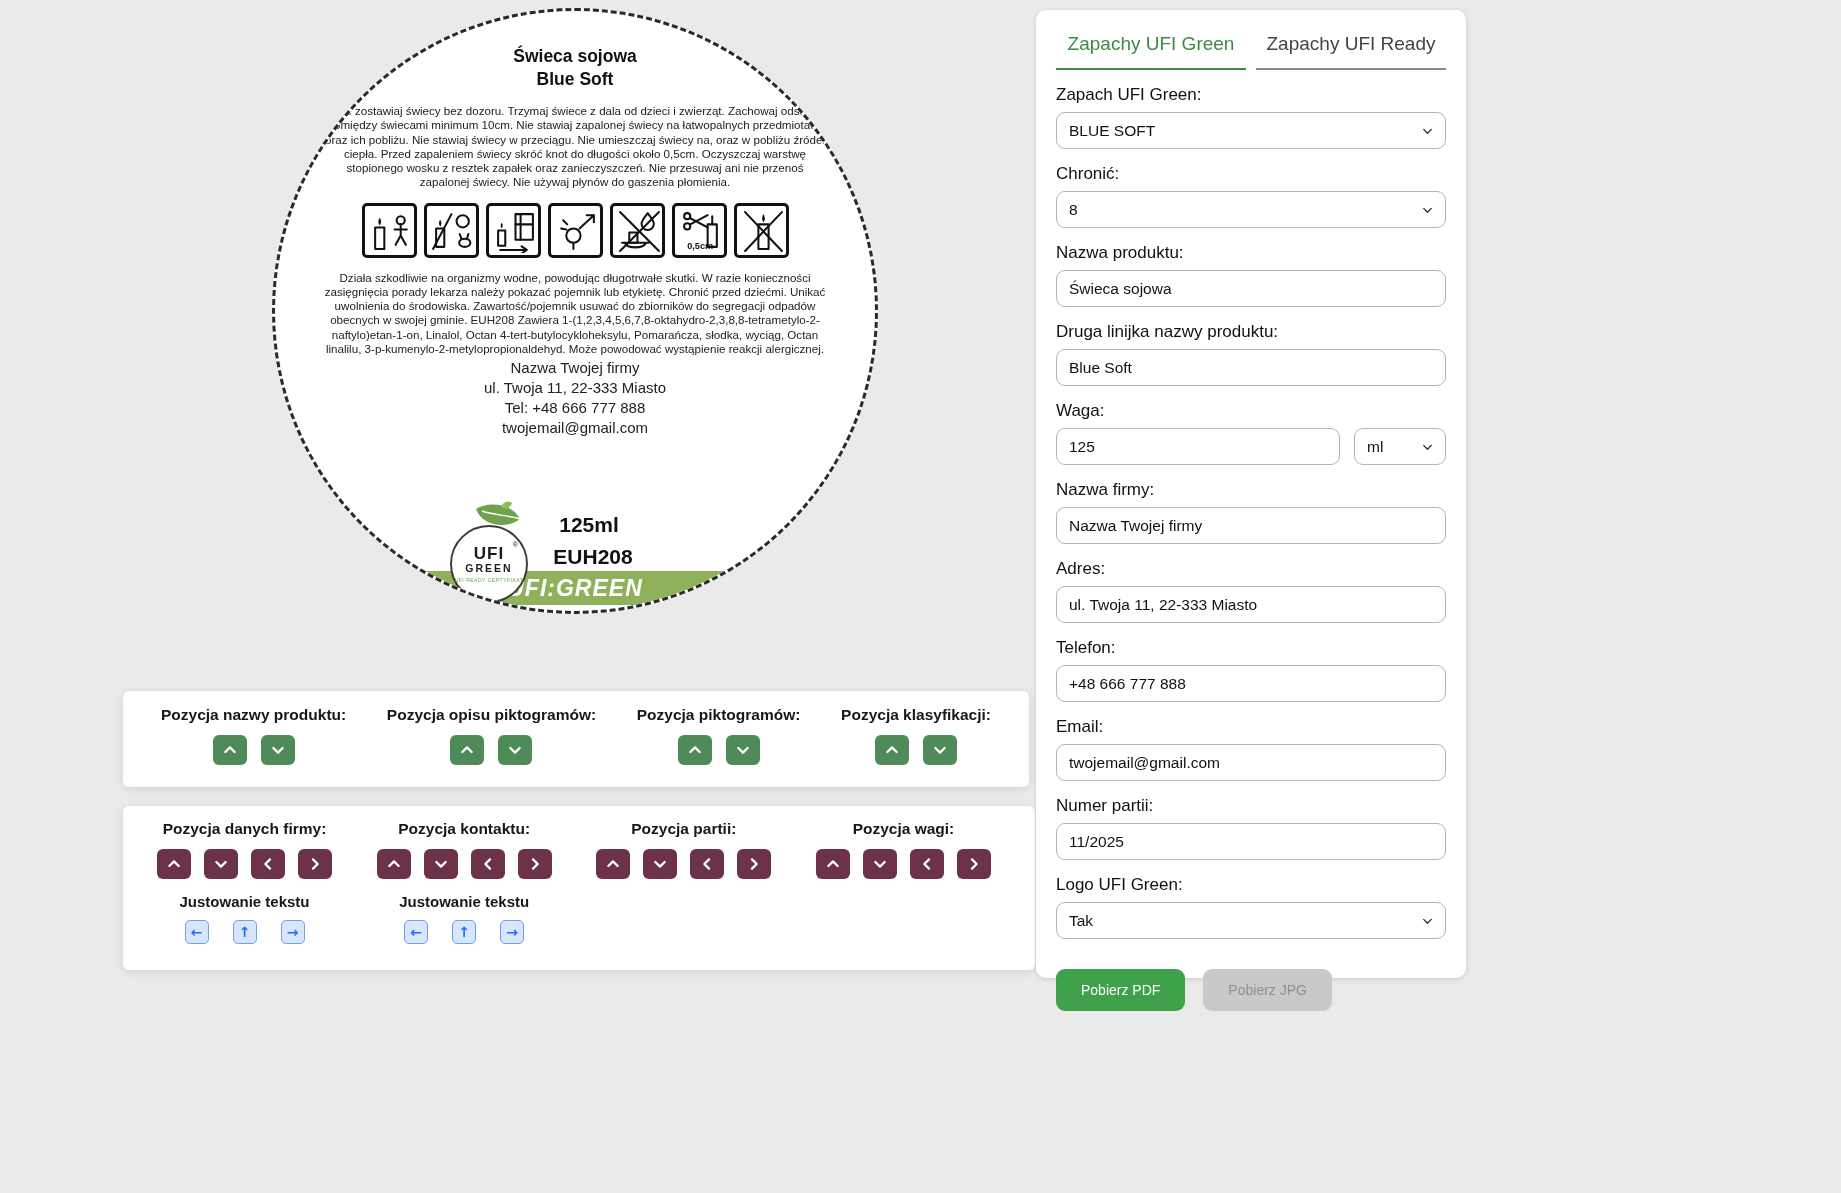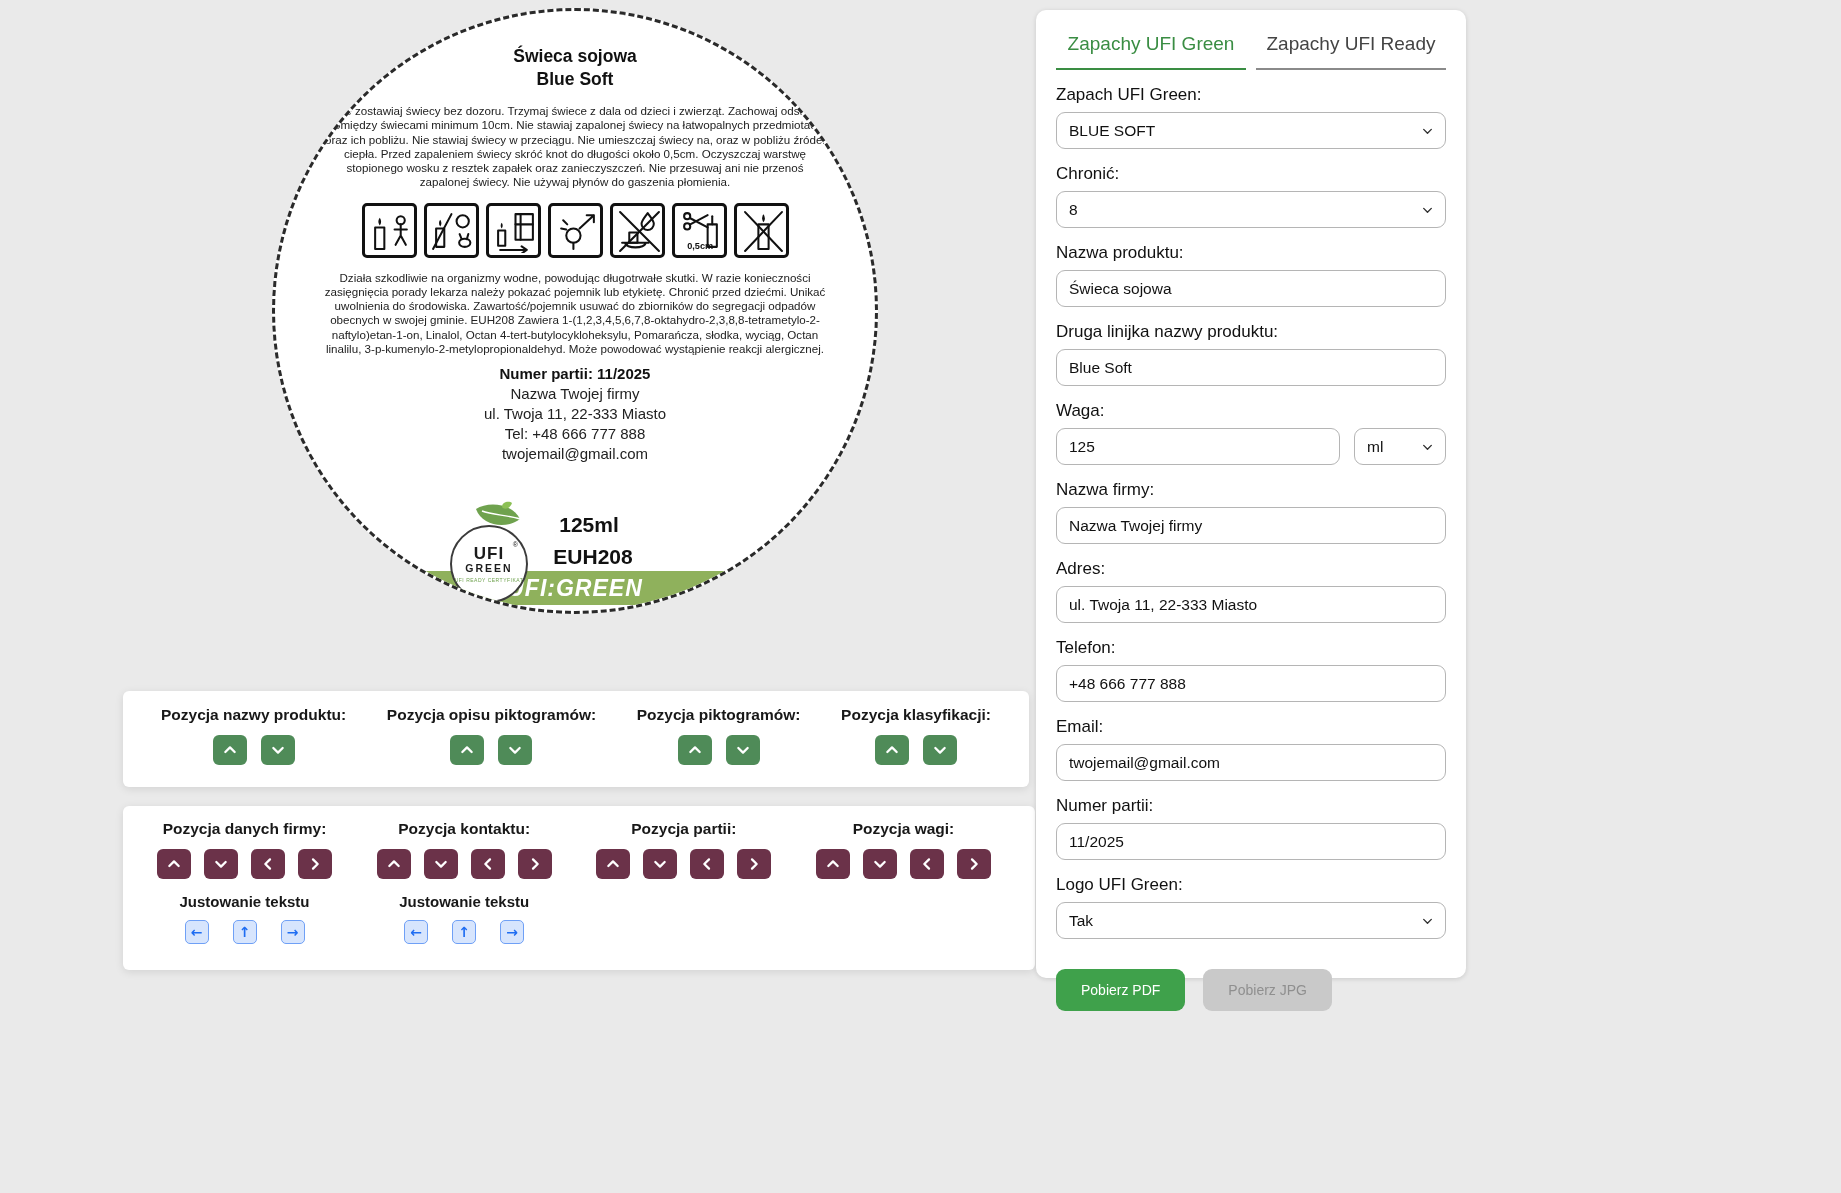--- a/index.html
+++ b/index.html
@@ -194,21 +194,20 @@
         <svg viewBox="0 0 44 44">
           <rect x="17" y="16" width="10" height="24"></rect>
           <path class="fill" d="M22 14 c3 -3.6 0 -8 0 -8 c-3 4.4 0 8 0 8 Z"></path>
           <path d="M4 42 L40 4 M4 4 L40 42"></path>
         </svg>
       </span>
     </div>
 
     <div class="lbl-p lbl-p2">Działa szkodliwie na organizmy wodne, powodując długotrwałe skutki. W razie konieczności zasięgnięcia porady lekarza należy pokazać pojemnik lub etykietę. Chronić przed dziećmi. Unikać uwolnienia do środowiska. Zawartość/pojemnik usuwać do zbiorników do segregacji odpadów obecnych w swojej gminie. EUH208 Zawiera 1-(1,2,3,4,5,6,7,8-oktahydro-2,3,8,8-tetrametylo-2-naftylo)etan-1-on, Linalol, Octan 4-tert-butylocykloheksylu, Pomarańcza, słodka, wyciąg, Octan linalilu, 3-p-kumenylo-2-metylopropionaldehyd. Może powodować wystąpienie reakcji alergicznej.</div>
 
-    <div class="lbl-batch">Numer partii: 11/2025</div>
 
     <div class="lbl-company">
       <div>Nazwa Twojej firmy</div>
       <div>ul. Twoja 11, 22-333 Miasto</div>
       <div>Tel: +48 666 777 888</div>
       <div>twojemail@gmail.com</div>
     </div>
   </div>
 
   <div class="vol">125ml</div>

